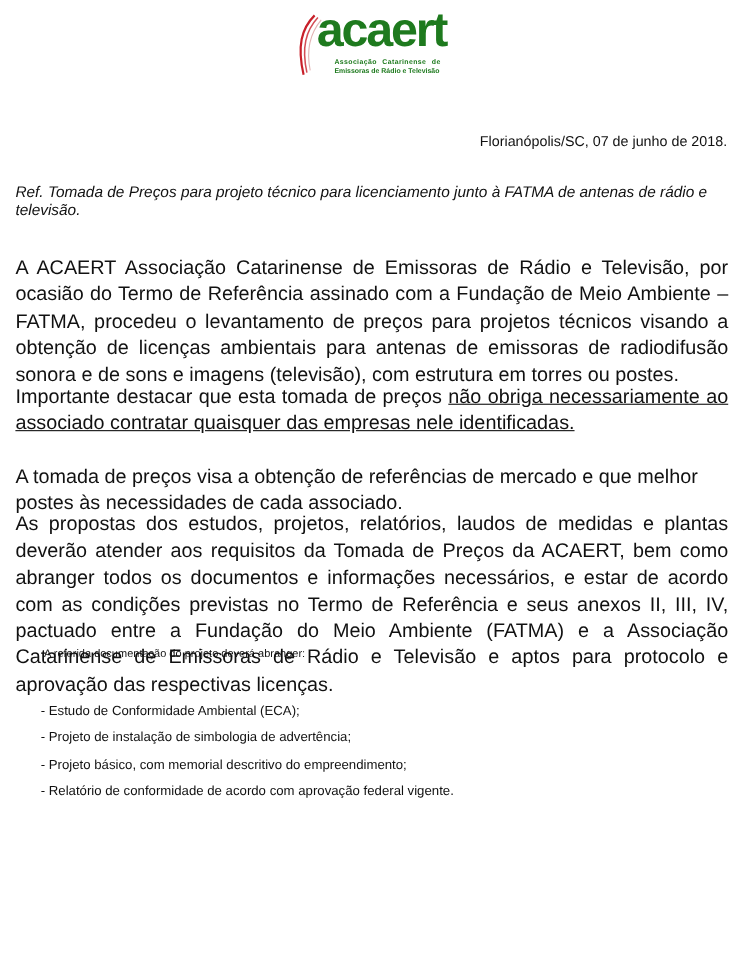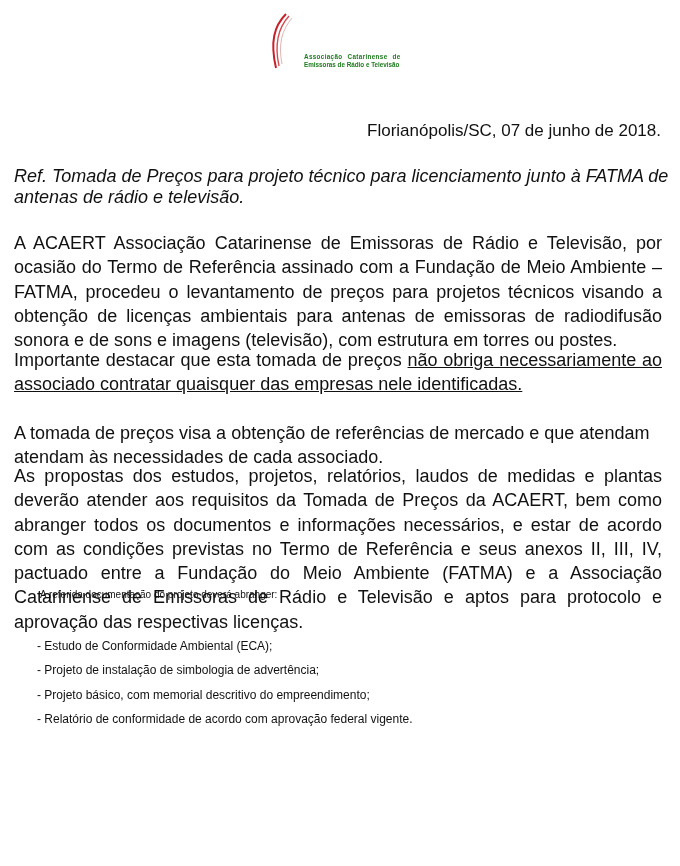--- a/index.html
+++ b/index.html
@@ -17,24 +17,24 @@
       color: #1e7a1e; letter-spacing: -2px; line-height: 1;
     }
     .logo-sub {
       position: absolute; left: 36px; font-size: 6.3px; font-weight: bold;
       color: #1e7a1e; line-height: 1; white-space: nowrap;
     }
     .logo-sub.l1 { top: 42px; letter-spacing: 0.35px; word-spacing: 3px; }
     .logo-sub.l2 { top: 50px; }
 
     .date {
-      position: absolute; right: 19px; top: 121px; font-size: 17px;
+      position: absolute; right: 19px; top: 121px; font-size: 13px;
     }
     .ref {
-      position: absolute; left: 14px; top: 166px; font-size: 18px; font-style: italic;
+      position: absolute; left: 14px; top: 166px; font-size: 14px; font-style: italic;
     }
     .para {
       position: absolute; left: 14px; width: 648px; font-size: 18px;
       line-height: 24.3px; text-align: justify;
     }
     .para.last-left { text-align: left; }
     .p1 { top: 231px; }
     .p2 { top: 348px; }
     .p3 { top: 421px; }
     .p4 { top: 464px; }
@@ -49,33 +49,34 @@
   </style>
 </head>
 <body>
 
 <div class="logo">
   <svg width="30" height="60" viewBox="0 0 30 60">
     <path d="M18 2 C6 14, 2 30, 8 56" stroke="#c8202a" stroke-width="2" fill="none"></path>
     <path d="M21 4 C10 16, 6 31, 11 54" stroke="#c8202a" stroke-width="1.4" fill="none" opacity="0.8"></path>
     <path d="M24 6 C14 18, 10 32, 14 52" stroke="#d9a0a0" stroke-width="1" fill="none" opacity="0.8"></path>
   </svg>
+  <div class="logo-word">acaert</div>
   <div class="logo-sub l1">Associação Catarinense de</div>
   <div class="logo-sub l2">Emissoras de Rádio e Televisão</div>
 </div>
 
 <div class="date">Florianópolis/SC, 07 de junho de 2018.</div>
 
 <div class="ref">Ref. Tomada de Preços para projeto técnico para licenciamento junto à FATMA de antenas de rádio e televisão.</div>
 
 <div class="para p1">A ACAERT Associação Catarinense de Emissoras de Rádio e Televisão, por ocasião do Termo de Referência assinado com a Fundação de Meio Ambiente – FATMA, procedeu o levantamento de preços para projetos técnicos visando a obtenção de licenças ambientais para antenas de emissoras de radiodifusão sonora e de sons e imagens (televisão), com estrutura em torres ou postes.</div>
 
 <div class="para p2"><span>Importante destacar que esta tomada de preços </span><span class="u">não obriga necessariamente ao associado contratar quaisquer das empresas nele identificadas.</span></div>
 
-<div class="para p3 last-left">A tomada de preços visa a obtenção de referências de mercado e que atendam atendam às necessidades de cada associado.</div>
+<div class="para p3 last-left">A tomada de preços visa a obtenção de referências de mercado e que melhor postes às necessidades de cada associado.</div>
 
 <div class="para p4">As propostas dos estudos, projetos, relatórios, laudos de medidas e plantas deverão atender aos requisitos da Tomada de Preços da ACAERT, bem como abranger todos os documentos e informações necessários, e estar de acordo com as condições previstas no Termo de Referência e seus anexos II, III, IV, pactuado entre a Fundação do Meio Ambiente (FATMA) e a Associação Catarinense de Emissoras de Rádio e Televisão e aptos para protocolo e aprovação das respectivas licenças.</div>
 
 <div class="intro">A referida documentação do projeto deverá abranger:</div>
 
 <ul class="list">
   <li>- Estudo de Conformidade Ambiental (ECA);</li>
   <li>- Projeto de instalação de simbologia de advertência;</li>
   <li>- Projeto básico, com memorial descritivo do empreendimento;</li>
   <li>- Relatório de conformidade de acordo com aprovação federal vigente.</li>

